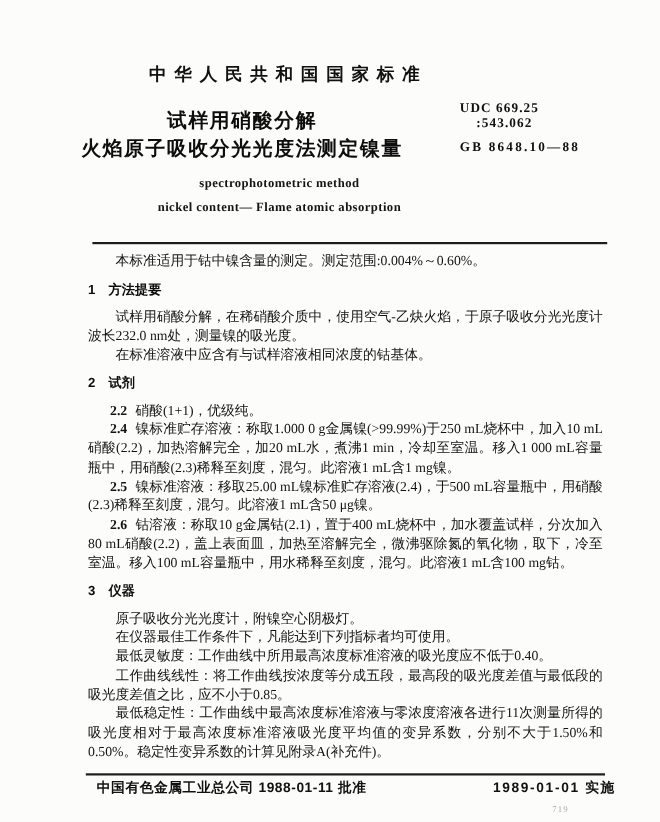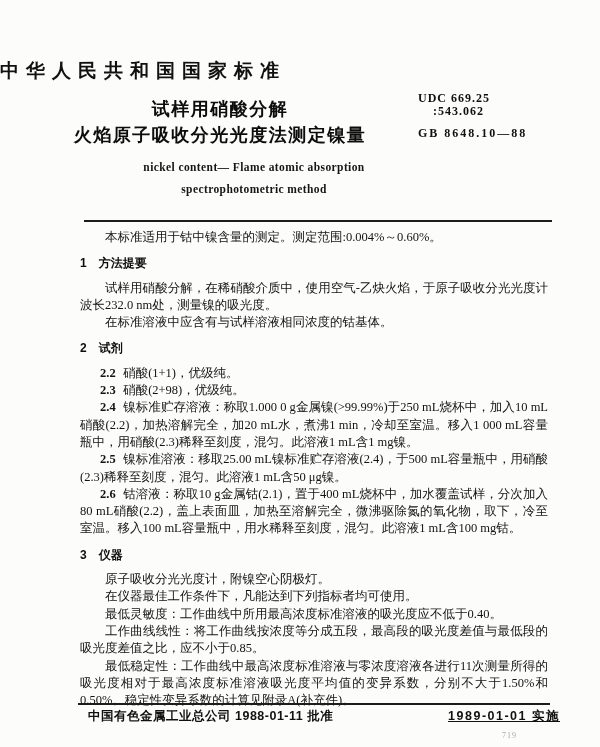--- a/index.html
+++ b/index.html
@@ -20,22 +20,22 @@
   }
   .hei {
     font-family: "Liberation Sans", "DejaVu Sans", sans-serif;
     font-weight: bold;
   }
   
   .doc-header {
     position: absolute;
     top: 58px; left: 0;
     width: 524px;
-    text-align: left;
-    font-size: 19px;
+    text-align: center;
+    font-size: 16px;
     letter-spacing: 7px;
     color: #111;
   }
   
   .title-cn {
     position: absolute;
     top: 96px; left: 0;
     width: 440px;
     text-align: center;
     font-size: 18px;
@@ -110,21 +110,21 @@
     top: 708px; left: 88px;
     width: 472px;
     display: flex;
     justify-content: space-between;
     align-items: baseline;
     font-size: 12.5px;
     color: #111;
   }
   .footer-row .left { letter-spacing: 0.5px; }
   .footer-row .right { letter-spacing: 1.5px; font-weight: bold;
-    font-family: "Liberation Sans", "DejaVu Sans", sans-serif; text-decoration: underline; }
+    font-family: "Liberation Sans", "DejaVu Sans", sans-serif; }
   .page-num {
     position: absolute;
     top: 731px; left: 502px;
     font-size: 8px;
     color: #a9a9a6;
     letter-spacing: 1px;
   }
 </style>
 </head>
 <body>
@@ -138,36 +138,35 @@
     <div>火焰原子吸收分光光度法测定镍量</div>
   </div>
 
   <div class="codes">
     <div>UDC 669.25</div>
     <div class="udc2">:543.062</div>
     <div class="gb">GB 8648.10—88</div>
   </div>
 
   <div class="title-en">
+    <div>spectrophotometric method</div>
     <div>nickel content— Flame atomic absorption</div>
-    <div>spectrophotometric method</div>
   </div>
 
   <div class="rule-top"></div>
 
   <div class="body">
     <p>本标准适用于钴中镍含量的测定。测定范围:0.004%～0.60%。</p>
 
     <div class="sec-head hei"><span>1</span><span class="sec-title">方法提要</span></div>
     <p>试样用硝酸分解，在稀硝酸介质中，使用空气-乙炔火焰，于原子吸收分光光度计波长232.0 nm处，测量镍的吸光度。</p>
     <p>在标准溶液中应含有与试样溶液相同浓度的钴基体。</p>
 
     <div class="sec-head hei"><span>2</span><span class="sec-title">试剂</span></div>
     <p class="numbered"><span class="num">2.2</span><span>硝酸(1+1)，优级纯。</span></p>
-    <p class="numbered"><span class="num">2.3</span><span>硝酸(2+98)，优级纯。</span></p>
     <p class="numbered"><span class="num">2.4</span><span>镍标准贮存溶液：称取1.000 0 g金属镍(&gt;99.99%)于250 mL烧杯中，加入10 mL硝酸(2.2)，加热溶解完全，加20 mL水，煮沸1 min，冷却至室温。移入1 000 mL容量瓶中，用硝酸(2.3)稀释至刻度，混匀。此溶液1 mL含1 mg镍。</span></p>
     <p class="numbered"><span class="num">2.5</span><span>镍标准溶液：移取25.00 mL镍标准贮存溶液(2.4)，于500 mL容量瓶中，用硝酸(2.3)稀释至刻度，混匀。此溶液1 mL含50 μg镍。</span></p>
     <p class="numbered"><span class="num">2.6</span><span>钴溶液：称取10 g金属钴(2.1)，置于400 mL烧杯中，加水覆盖试样，分次加入80 mL硝酸(2.2)，盖上表面皿，加热至溶解完全，微沸驱除氮的氧化物，取下，冷至室温。移入100 mL容量瓶中，用水稀释至刻度，混匀。此溶液1 mL含100 mg钴。</span></p>
 
     <div class="sec-head hei"><span>3</span><span class="sec-title">仪器</span></div>
     <p>原子吸收分光光度计，附镍空心阴极灯。</p>
     <p>在仪器最佳工作条件下，凡能达到下列指标者均可使用。</p>
     <p>最低灵敏度：工作曲线中所用最高浓度标准溶液的吸光度应不低于0.40。</p>
     <p>工作曲线线性：将工作曲线按浓度等分成五段，最高段的吸光度差值与最低段的吸光度差值之比，应不小于0.85。</p>
     <p>最低稳定性：工作曲线中最高浓度标准溶液与零浓度溶液各进行11次测量所得的吸光度相对于最高浓度标准溶液吸光度平均值的变异系数，分别不大于1.50%和0.50%。稳定性变异系数的计算见附录A(补充件)。</p>

